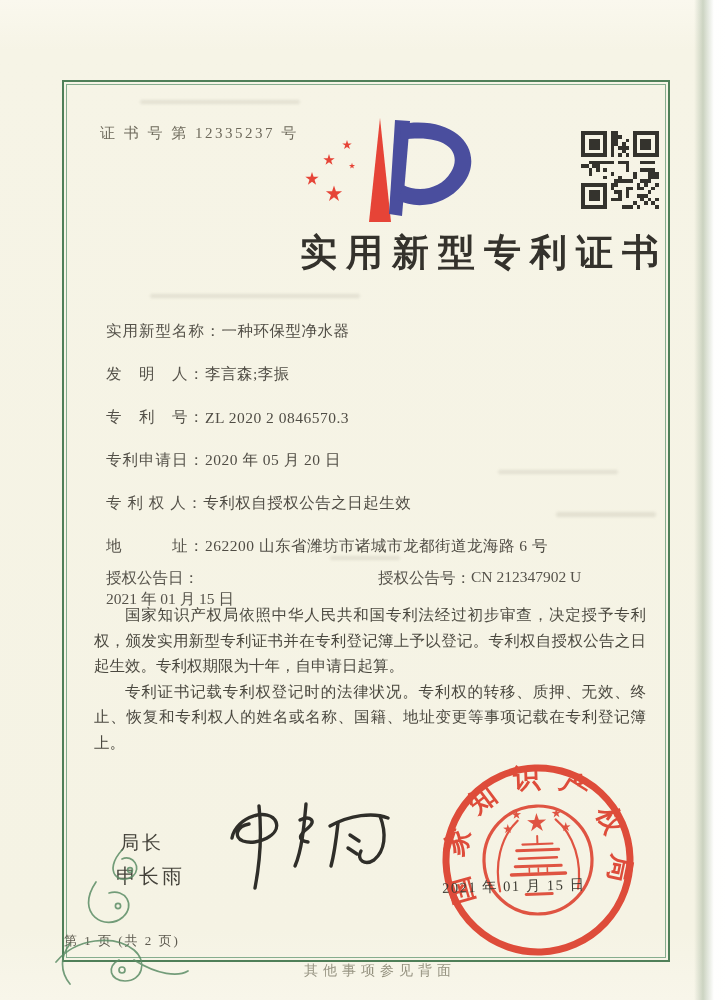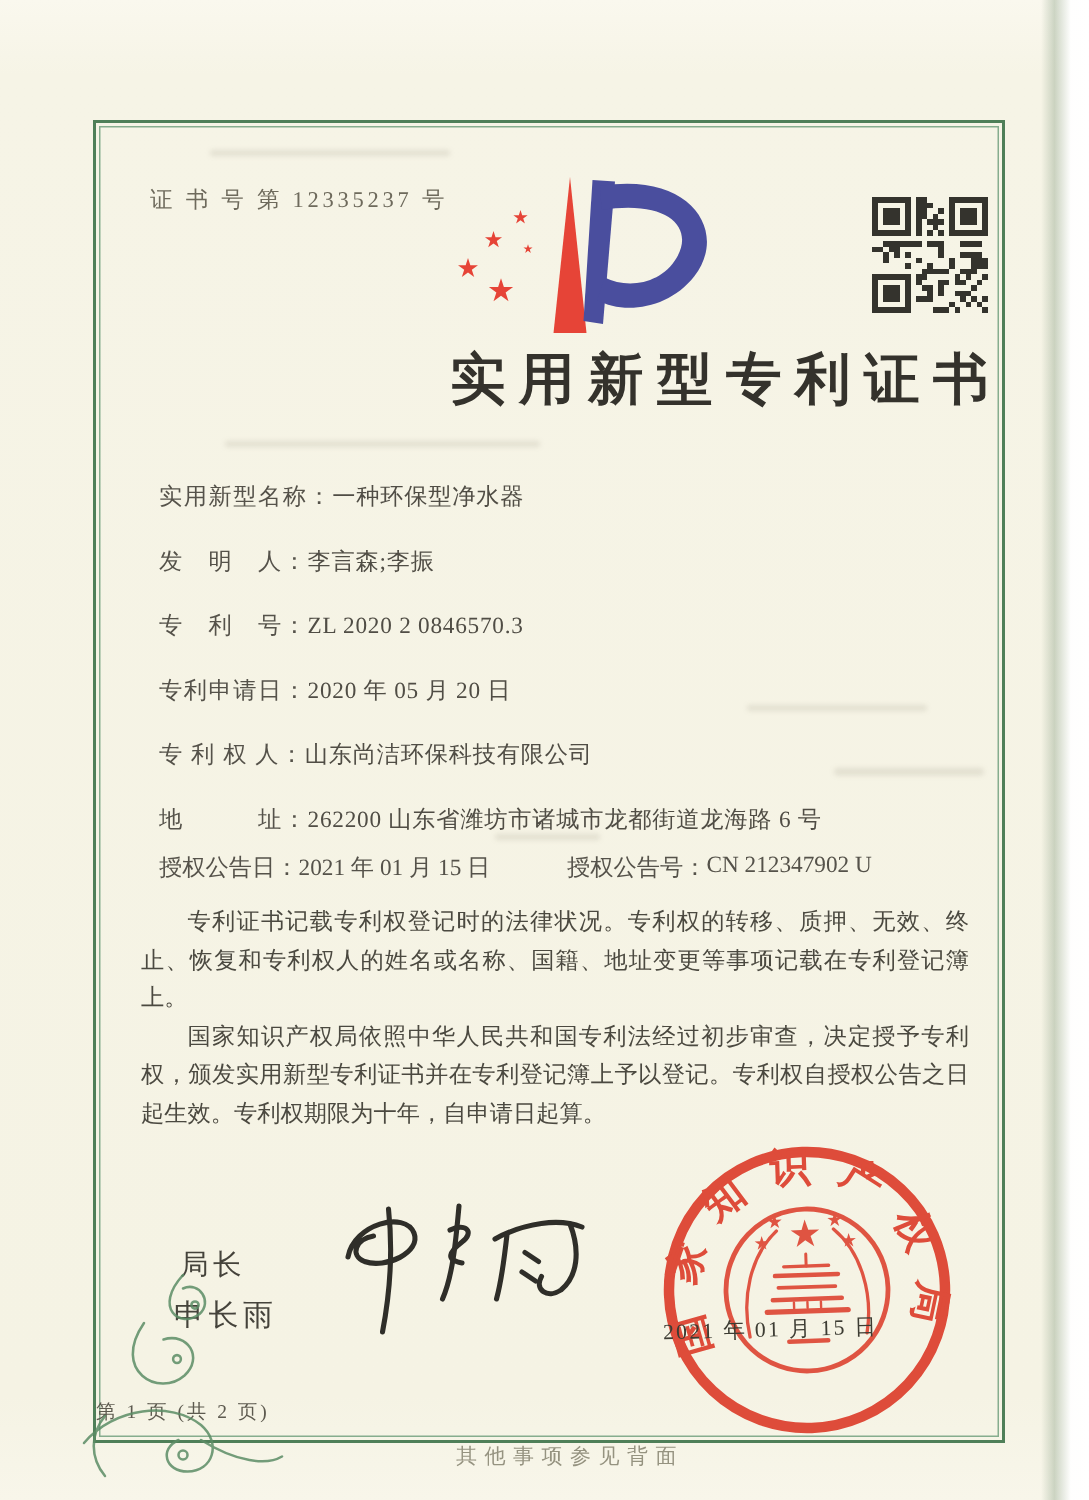--- a/index.html
+++ b/index.html
@@ -38,21 +38,21 @@
   }
   .fields{position:absolute;left:42px;top:228px;right:20px;}
   .row{height:43px;display:flex;align-items:center;font-size:15.5px;color:#55524a;}
   .row .lbl{white-space:pre;letter-spacing:1px;}
   .row .val{letter-spacing:.5px;color:#504d45;}
   .grant{
     position:absolute;left:42px;top:486px;right:20px;display:flex;
     font-size:15.5px;color:#55524a;
   }
   .grant .pair{display:flex;}
-  .grant .pair:first-child{width:272px;}
+  .grant .pair:first-child{width:272px;flex-direction:column;}
   .bodytext{
     position:absolute;left:30px;right:22px;top:520px;
     font-size:15.5px;line-height:25.5px;color:#4b4940;text-align:justify;
   }
   .bodytext p{margin:0;text-indent:2em;}
   .sig-title{position:absolute;left:56px;top:748px;font-size:19px;letter-spacing:3px;color:#45433b;}
   .sig-name{position:absolute;left:52px;top:781px;font-size:20px;letter-spacing:3px;color:#45433b;}
   .signature{position:absolute;left:146px;top:712px;width:195px;height:104px;}
   .seal{position:absolute;left:374px;top:678px;width:200px;height:200px;opacity:.9;transform:rotate(-2deg);}
   .seal text{font-size:27px;font-weight:700;letter-spacing:17px;fill:#dc3a28;font-family:"Liberation Serif","DejaVu Serif",serif;}
@@ -241,42 +241,42 @@
       <div class="row">
         <span class="lbl">专　利　号：</span>
         <span class="val">ZL 2020 2 0846570.3</span>
       </div>
       <div class="row">
         <span class="lbl">专利申请日：</span>
         <span class="val">2020 年 05 月 20 日</span>
       </div>
       <div class="row">
         <span class="lbl">专 利 权 人：</span>
-        <span class="val">山东尚洁环保科技有限公司</span>
+        <span class="val">专利权自授权公告之日起生效</span>
       </div>
       <div class="row">
         <span class="lbl">地　　　址：</span>
         <span class="val">262200 山东省潍坊市诸城市龙都街道龙海路 6 号</span>
       </div>
     </div>
 
     <div class="grant">
       <div class="pair">
         <span class="lbl">授权公告日：</span>
         <span class="val">2021 年 01 月 15 日</span>
       </div>
       <div class="pair">
         <span class="lbl">授权公告号：</span>
         <span class="val">CN 212347902 U</span>
       </div>
     </div>
 
     <div class="bodytext">
+      <p>国家知识产权局依照中华人民共和国专利法经过初步审查，决定授予专利权，颁发实用新型专利证书并在专利登记簿上予以登记。专利权自授权公告之日起生效。专利权期限为十年，自申请日起算。</p>
       <p>专利证书记载专利权登记时的法律状况。专利权的转移、质押、无效、终止、恢复和专利权人的姓名或名称、国籍、地址变更等事项记载在专利登记簿上。</p>
-      <p>国家知识产权局依照中华人民共和国专利法经过初步审查，决定授予专利权，颁发实用新型专利证书并在专利登记簿上予以登记。专利权自授权公告之日起生效。专利权期限为十年，自申请日起算。</p>
     </div>
 
     <div class="sig-title">局长</div>
     <div class="sig-name">申长雨</div>
 
     <div class="signature">
       <svg viewBox="0 0 195 104" width="195" height="104" fill="none" stroke="#2f2e29" stroke-width="3.4" stroke-linecap="round" stroke-linejoin="round">
         <path d="M22,44 C26,22 60,13 66,28 C71,41 47,52 33,47 C23,43 27,32 39,30"></path>
         <path d="M49,12 C52,40 50,68 45,94"></path>
         <path d="M90,26 C100,21 107,27 98,34 C89,41 87,46 98,48"></path>

